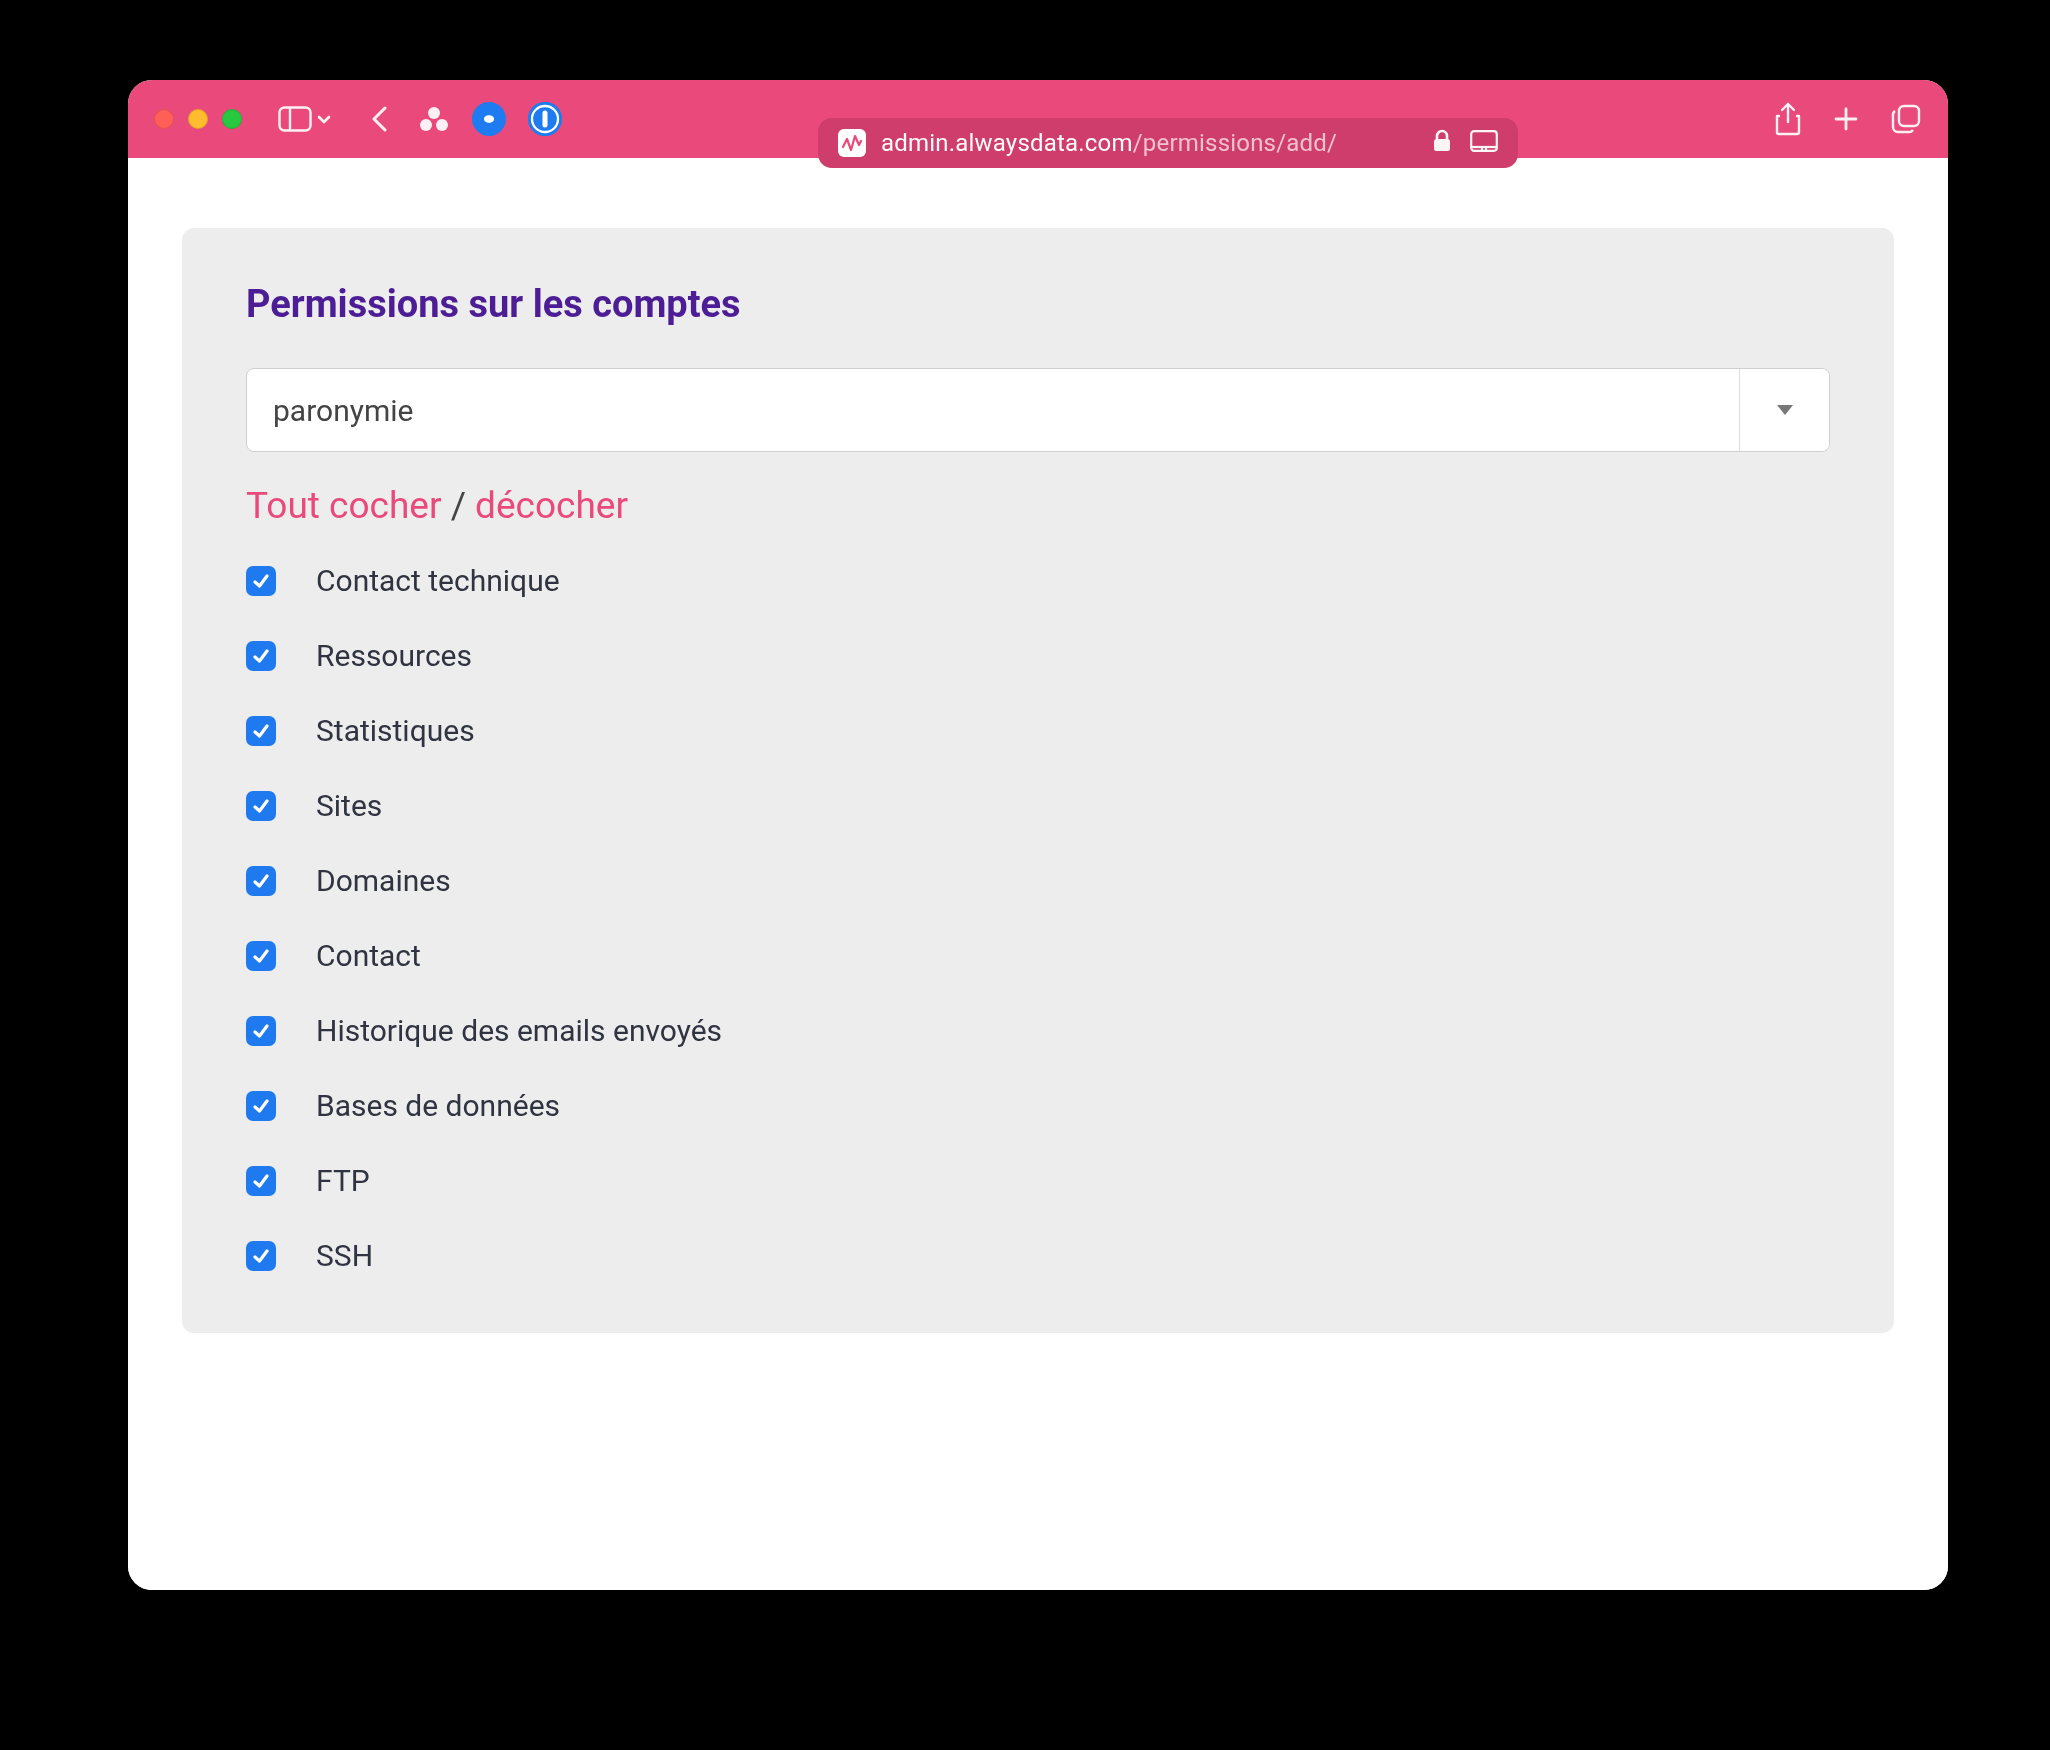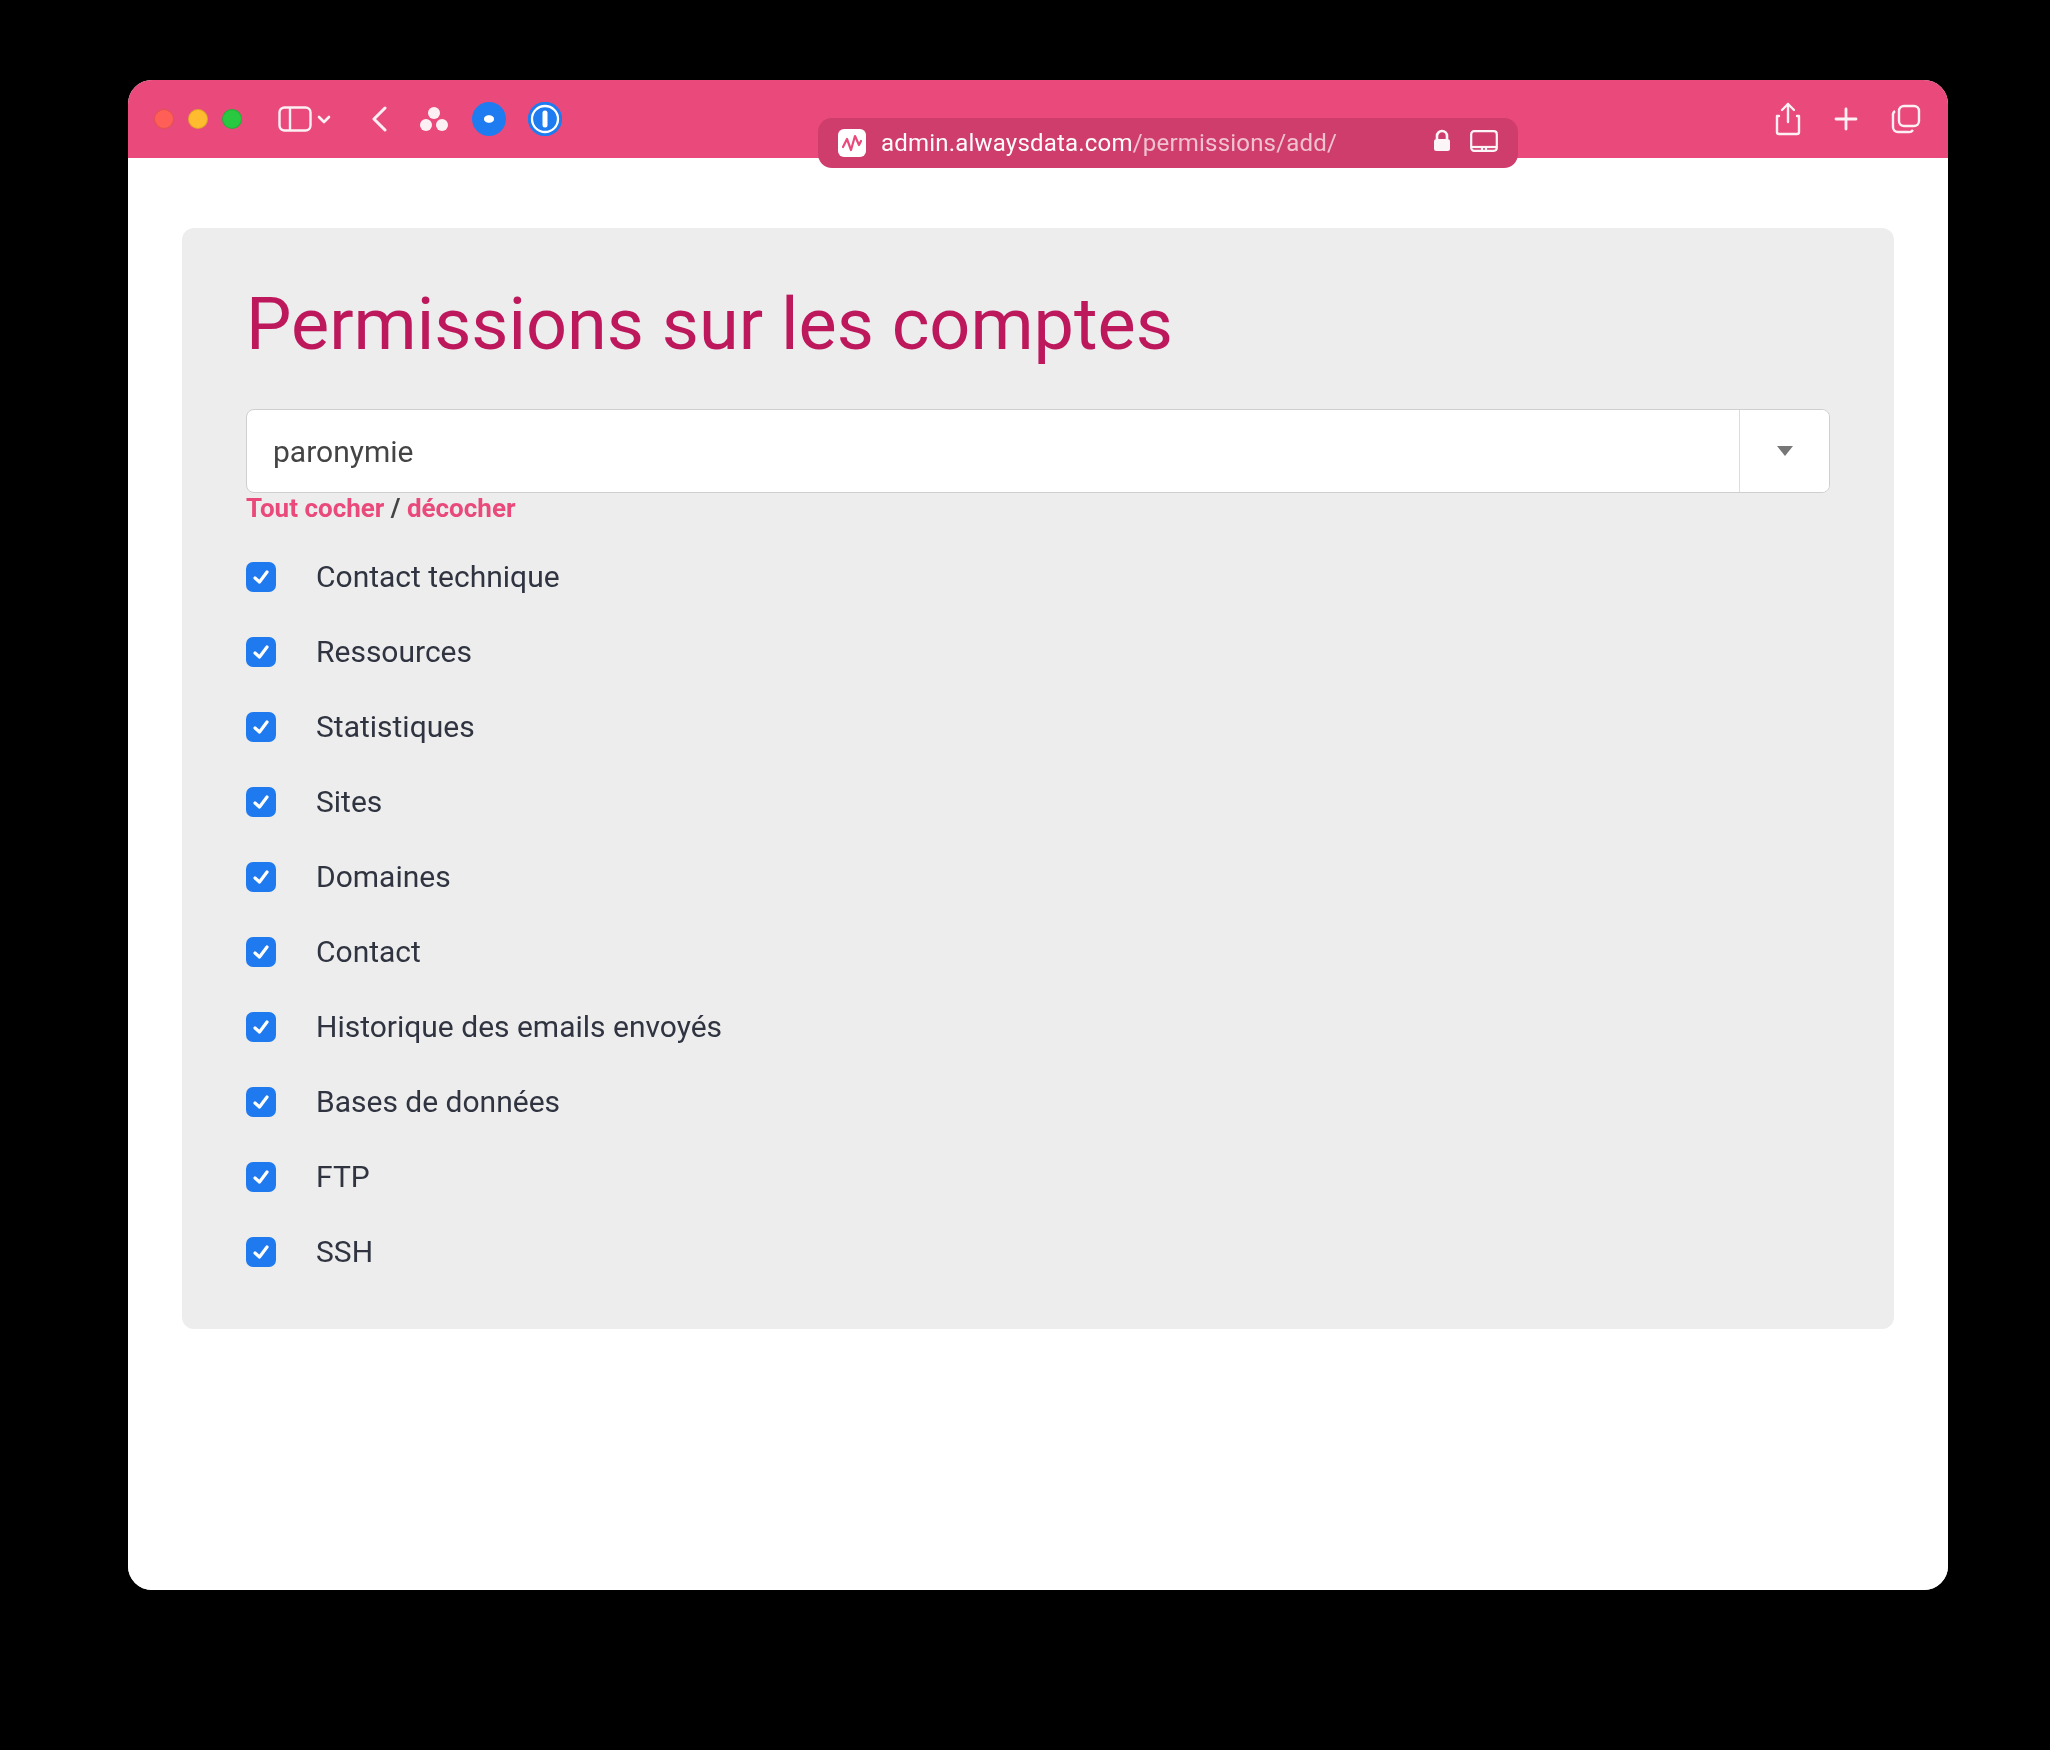--- a/index.html
+++ b/index.html
@@ -22,25 +22,25 @@
     .addrbar { background:#cf3d6d; height:50px; min-width:700px; border-radius:14px; display:flex; align-items:center; padding:0 20px; gap:15px; color:#fff;margin-top:48px; }
     .favicon { width:28px; height:28px; border-radius:6px; background:#fff; display:flex; align-items:center; justify-content:center; }
     .url { color:#fff; font-size:24px; letter-spacing:.2px; opacity:.98; }
     .url .path { opacity:.7; }
     .addr-right { display:flex; align-items:center; gap:18px; margin-left:auto; opacity:.95; }
     .tb-right { display:flex; align-items:center; gap:30px; margin-left:auto; color:#fff; }
     
     .viewport { height:calc(100% - 78px); overflow:hidden; background:#fff; display:flex; justify-content:center; }
     .page { width:100%; padding:0 54px; }
     .card { background:#ededed; border-radius:12px; padding:54px 64px 60px; margin-top:70px; }
-    .card h1 { font-size:72px; font-weight:400; color:#be185d; margin-bottom:42px; }
+    .card h1 { font-size:38px; font-weight:700; color:#4c1d95; margin-bottom:42px; }
     .select { display:flex; width:100%; background:#fff; border:1px solid #cfcfcf; border-radius:8px; height:84px; align-items:stretch; overflow:hidden; }
     .select-value { flex:1; display:flex; align-items:center; padding:4px 26px; color:#444; font-size:30px; }
     .select-btn { width:90px; border-left:1px solid #dcdcdc; display:flex; align-items:center; justify-content:center; background:#fff; }
-    .links { font-size:26px; color:#333;font-weight:bold; }
+    .links { margin-top:32px; font-size:37px; color:#333; }
     .links a { color:#e94a7b; text-decoration:none; }
     .links .sep { color:#444; }
     .perm-list { margin-top:36px; display:flex; flex-direction:column; gap:40px; }
     .perm-item { display:flex; align-items:center; gap:40px; }
     .cb { width:30px; height:30px; border-radius:7px; background:#1f7af0; display:flex; align-items:center; justify-content:center; flex-shrink:0; }
     .cb svg { display:block; }
     .perm-label { font-size:30px; color:#2f3440; }
   </style>
 </head>
 <body>

